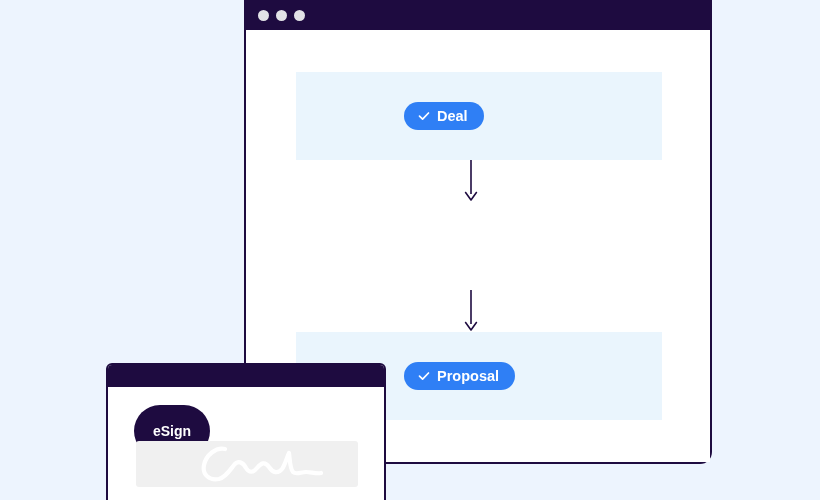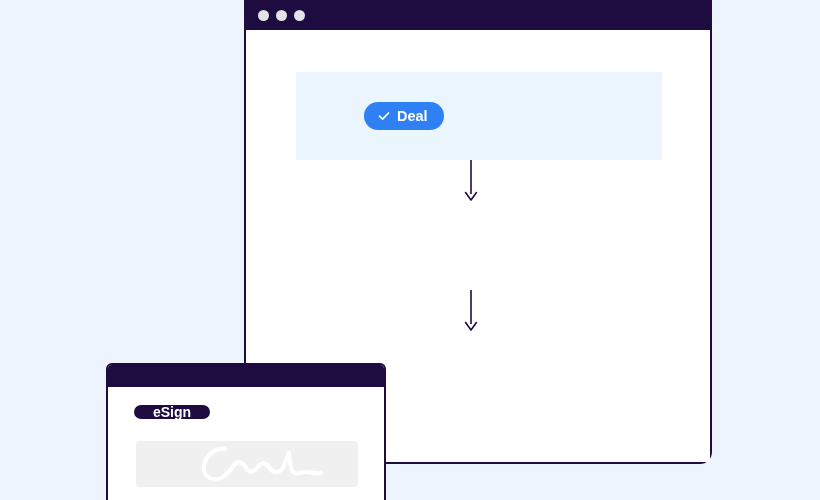--- a/index.html
+++ b/index.html
@@ -69,21 +69,21 @@
   }
 
   
   .flow-panel {
     position: absolute;
     left: 50px;
     width: 366px;
     background: #eaf5fd;
     display: flex;
     align-items: center;
-    padding-left: 68px;
+    padding-left: 108px;
   }
 
   .panel-1 { top: 42px;  height: 88px; }
   .panel-2 { top: 172px; height: 88px; }
   .panel-3 { top: 302px; height: 88px; }
 
   
   .pill {
     display: inline-flex;
     align-items: center;
@@ -154,21 +154,21 @@
   .pill-dark {
     position: absolute;
     left: 26px;
     top: 18px;
     display: inline-flex;
     align-items: center;
     justify-content: center;
     background: #1e0b40;
     color: #ffffff;
     border-radius: 999px;
-    padding: 0 19px;
+    padding: 19px 19px;
     font-size: 14px;
     font-weight: bold;
     line-height: 1;
     white-space: nowrap;
   }
 
   .sig-box {
     position: absolute;
     left: 28px;
     top: 54px;
@@ -220,20 +220,30 @@
       </div>
 
 
       <div class="arrow arrow-2">
         <svg width="20" height="42" viewBox="0 0 20 42">
           <path d="M10 0 L10 34" fill="none" stroke="#1e0b40" stroke-width="1.6"></path>
           <path d="M4.6 32.5 L10 40 L15.4 32.5" fill="none" stroke="#1e0b40" stroke-width="1.6" stroke-linecap="round" stroke-linejoin="round"></path>
         </svg>
       </div>
 
+      <div class="flow-panel panel-3">
+        <span class="pill">
+          <span class="check">
+            <svg width="14" height="14" viewBox="0 0 14 14">
+              <path d="M2.5 7.2 L5.6 10.1 L11.5 4" fill="none" stroke="#ffffff" stroke-width="1.7" stroke-linecap="round" stroke-linejoin="round"></path>
+            </svg>
+          </span>
+          <span>Proposal</span>
+        </span>
+      </div>
 
     </div>
   </div>
 
   <div class="window-esign">
 
     <div class="titlebar-esign"></div>
 
     <div class="esign-body">
 

